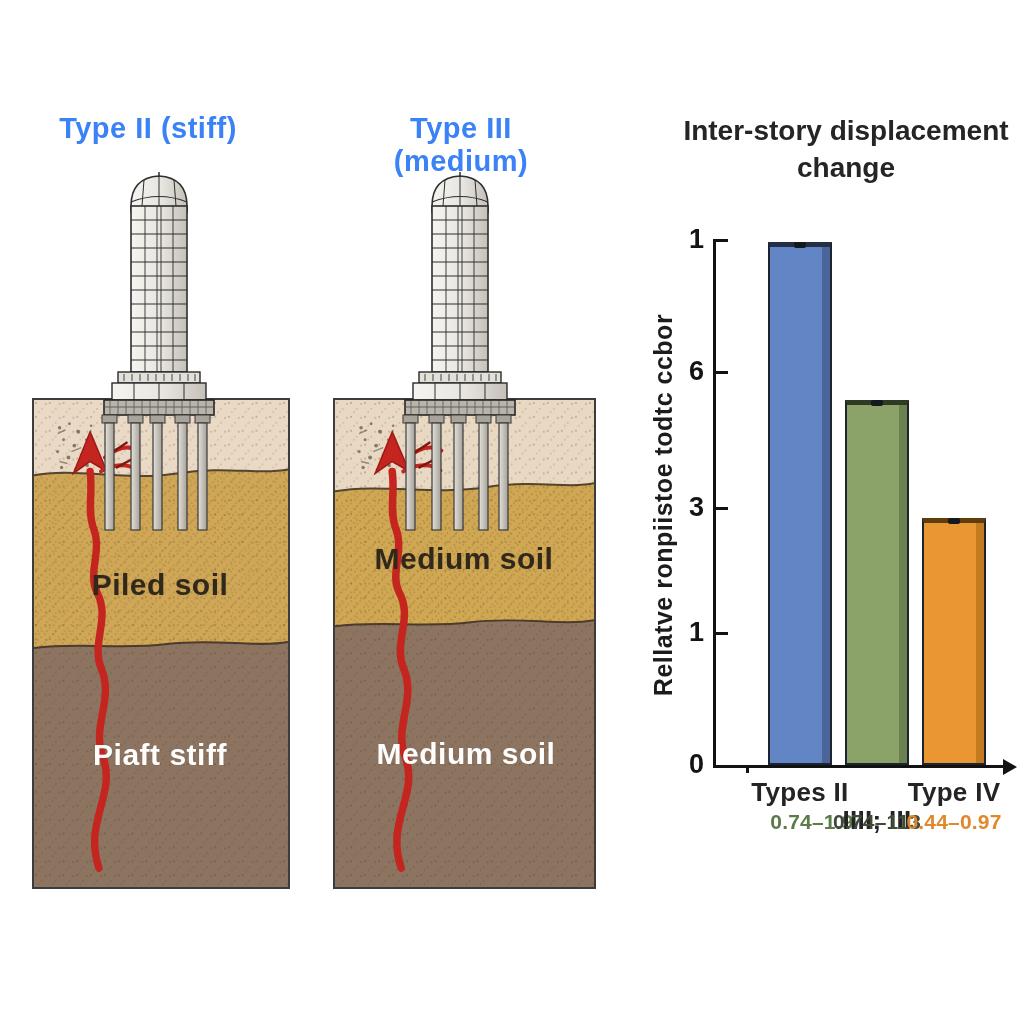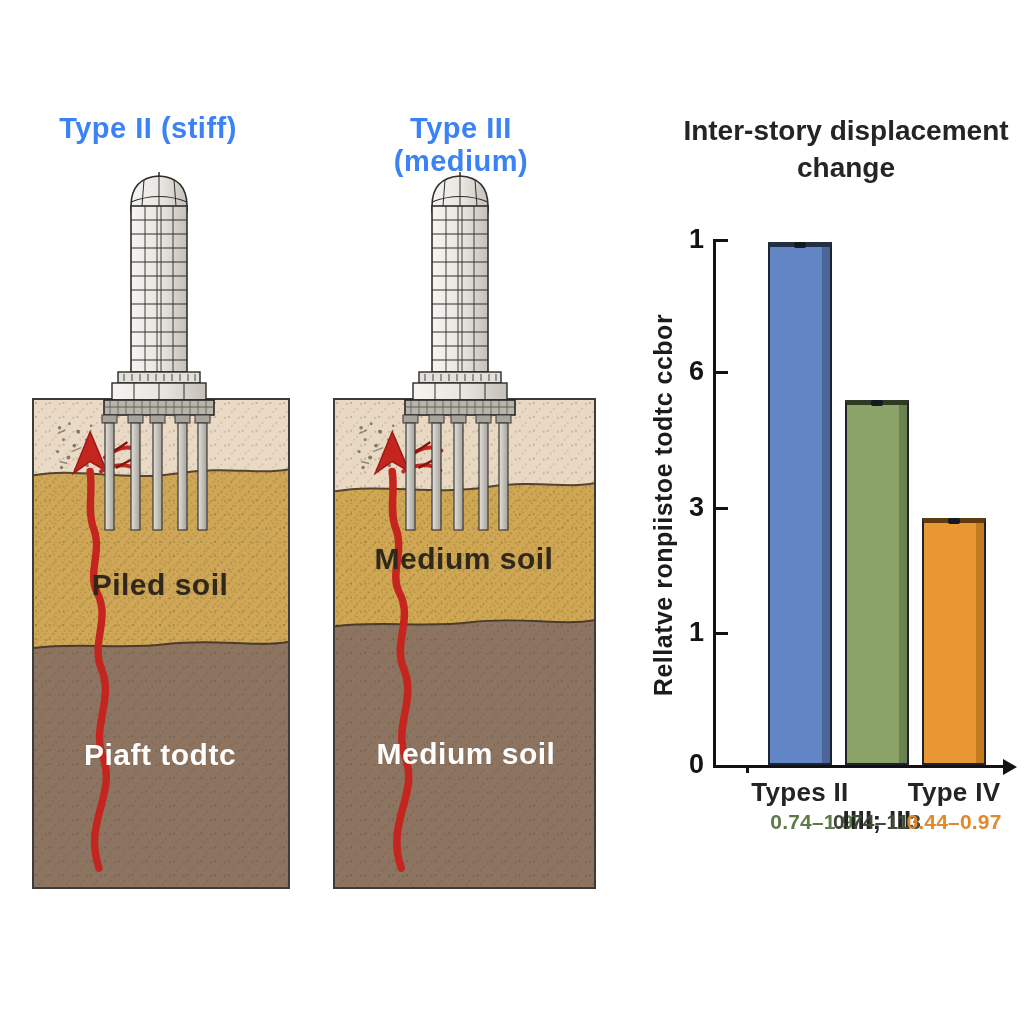--- a/index.html
+++ b/index.html
@@ -201,21 +201,21 @@
     <path d="M0,250 C45,244 90,252 135,246 C185,240 225,250 258,244 L258,491 L0,491 Z" fill="#8d7460"></path>
     <rect x="0" y="0" width="258" height="491" fill="url(#sp1)"></rect>
     <path d="M0,76 C40,68 95,82 145,74 C195,66 230,76 258,70" fill="none" stroke="#54432e" stroke-width="2"></path>
     <path d="M0,250 C45,244 90,252 135,246 C185,240 225,250 258,244" fill="none" stroke="#4b3b2c" stroke-width="2"></path>
     <use href="#cluster-sym" x="18" y="18"></use>
     <use href="#arrow-sym" x="4" y="10"></use>
   </svg>
 </div>
 
 <div class="abs soil-label dark" style="left:40px;top:568px;width:240px;">Piled soil</div>
-<div class="abs soil-label light" style="left:40px;top:738px;width:240px;">Piaft todtc</div>
+<div class="abs soil-label light" style="left:40px;top:738px;width:240px;">Piaft stiff</div>
 
 <svg class="abs tower" style="left:89px;top:172px;" width="140" height="365">
   <use href="#tower-sym"></use>
 </svg>
 
 <div class="abs panel-title" style="left:340px;top:112px;width:242px;">Type III (medium)</div>
 
 <div class="abs soil-box" style="left:333px;top:398px;width:263px;height:491px;">
   <svg class="soil-svg" viewBox="0 0 258 491" preserveAspectRatio="none">
     <rect x="0" y="0" width="258" height="491" fill="#e9d8c2"></rect>

